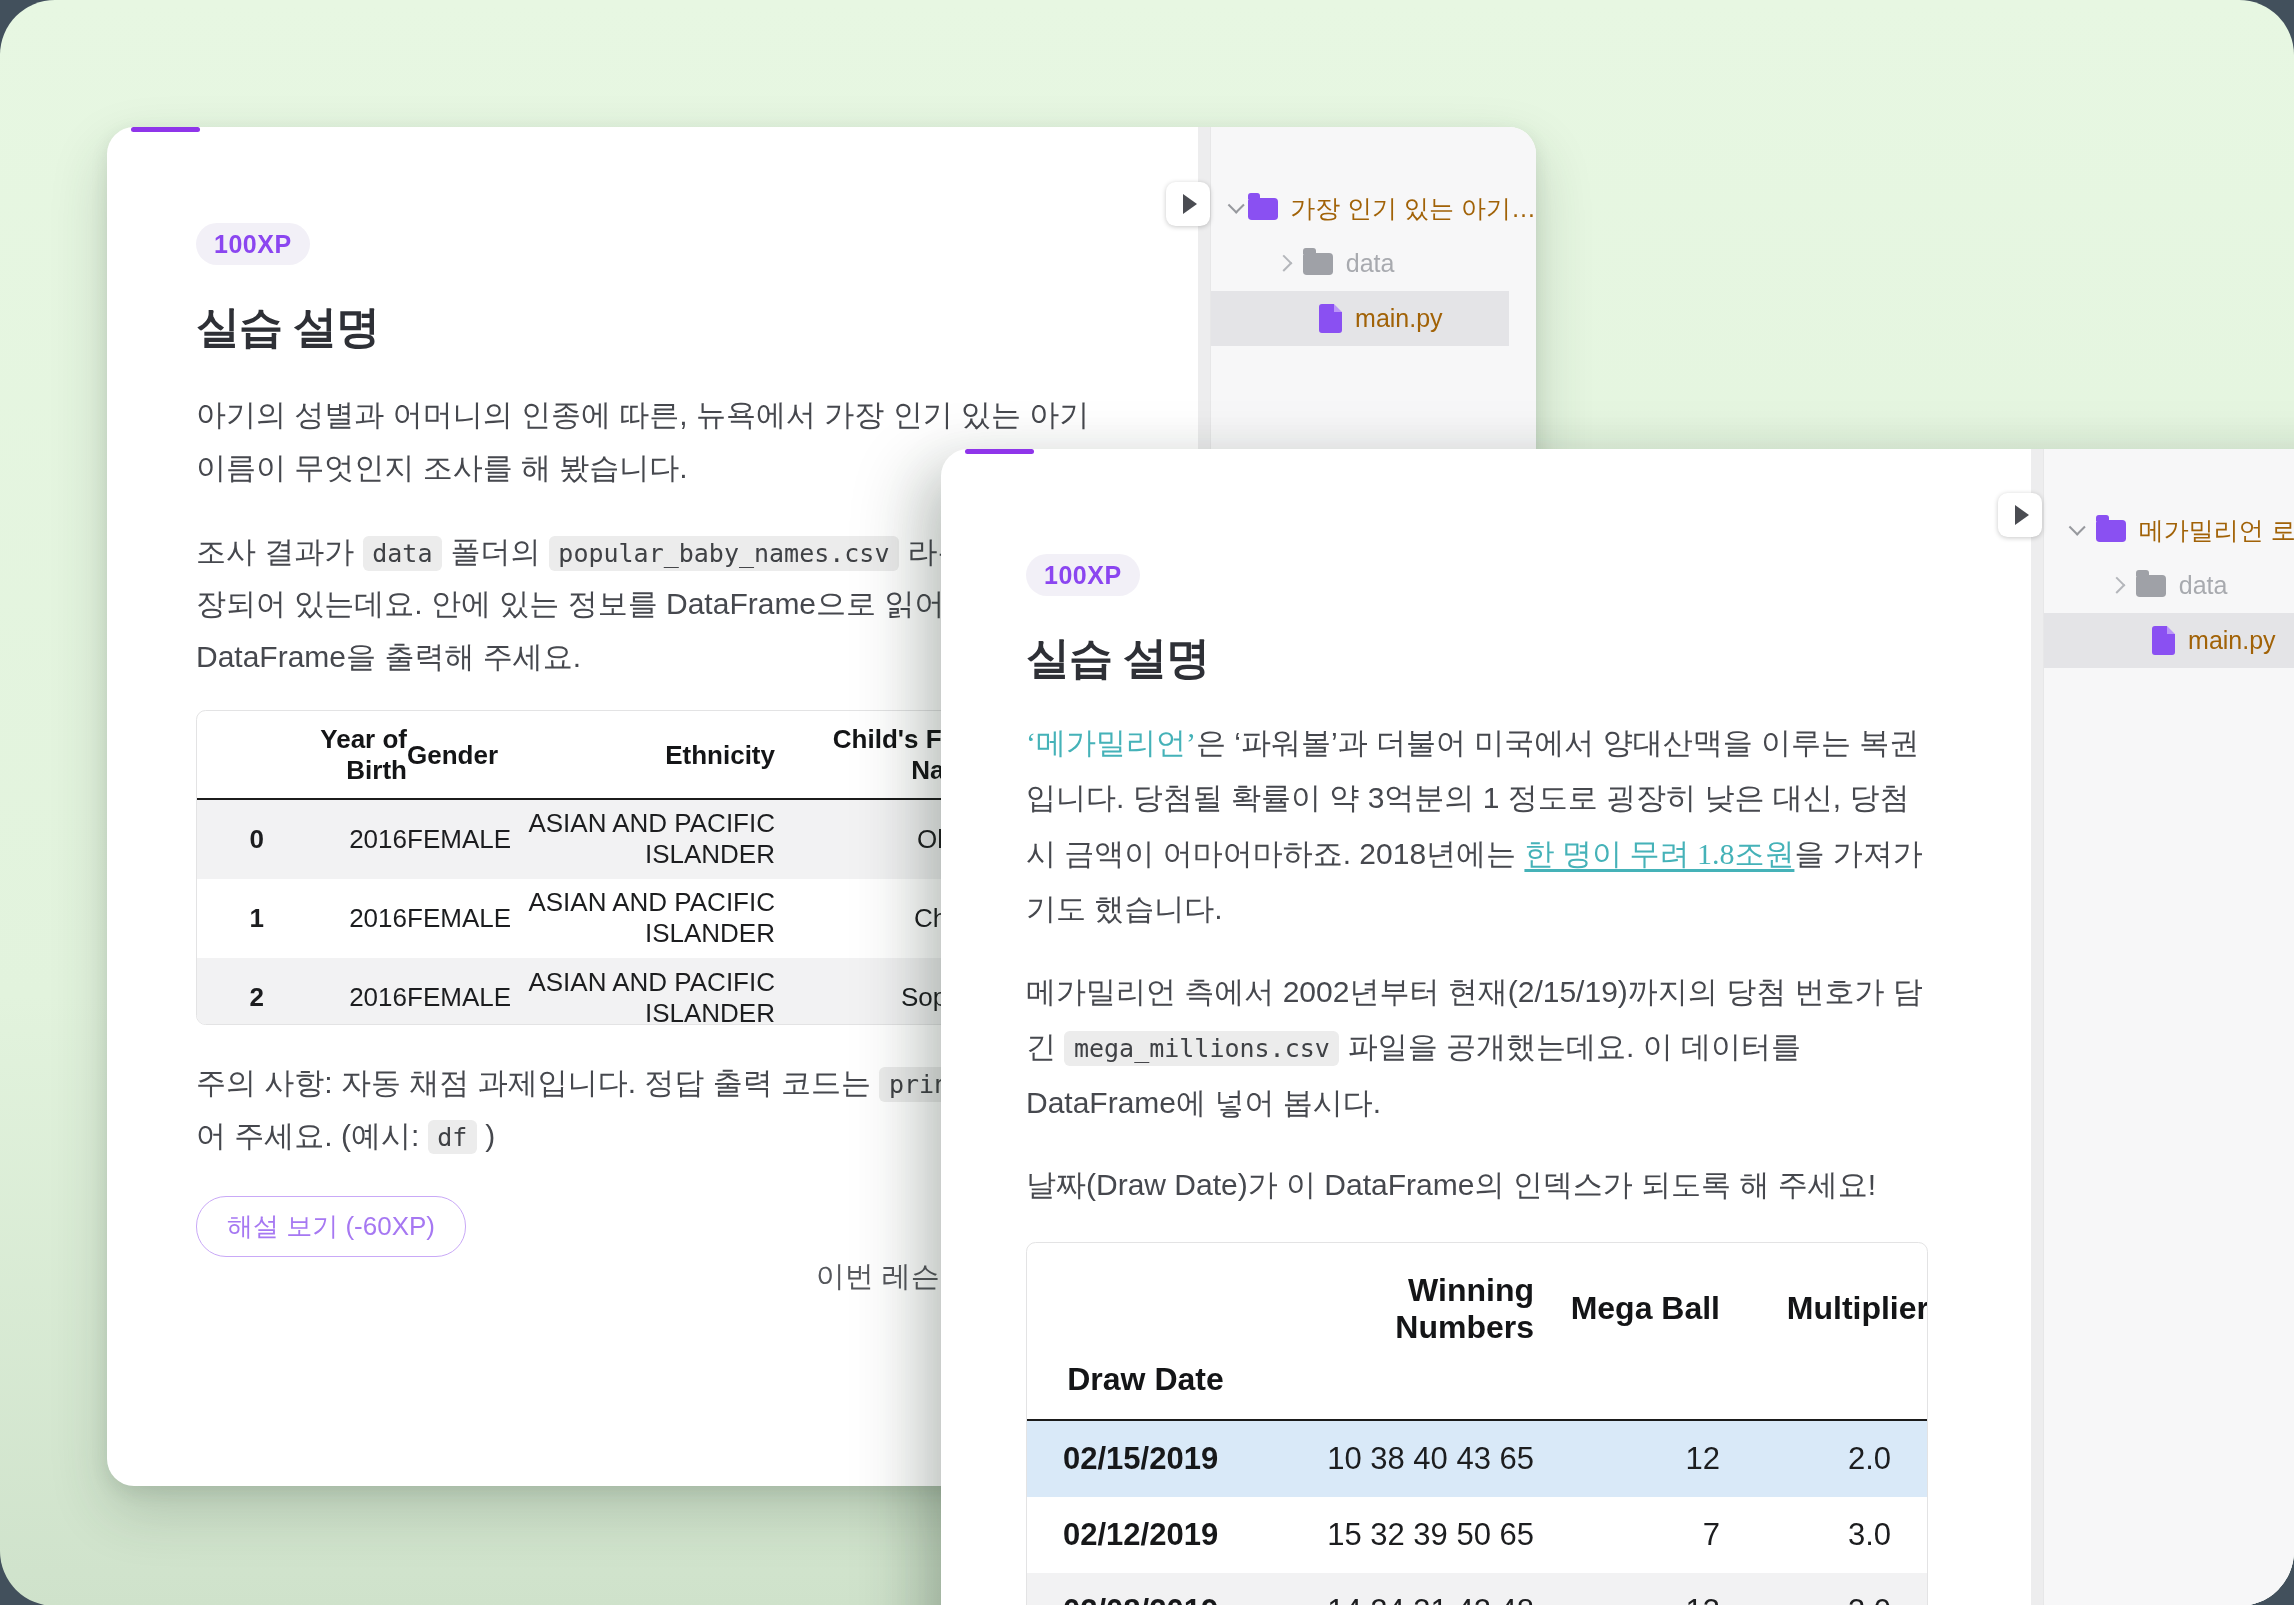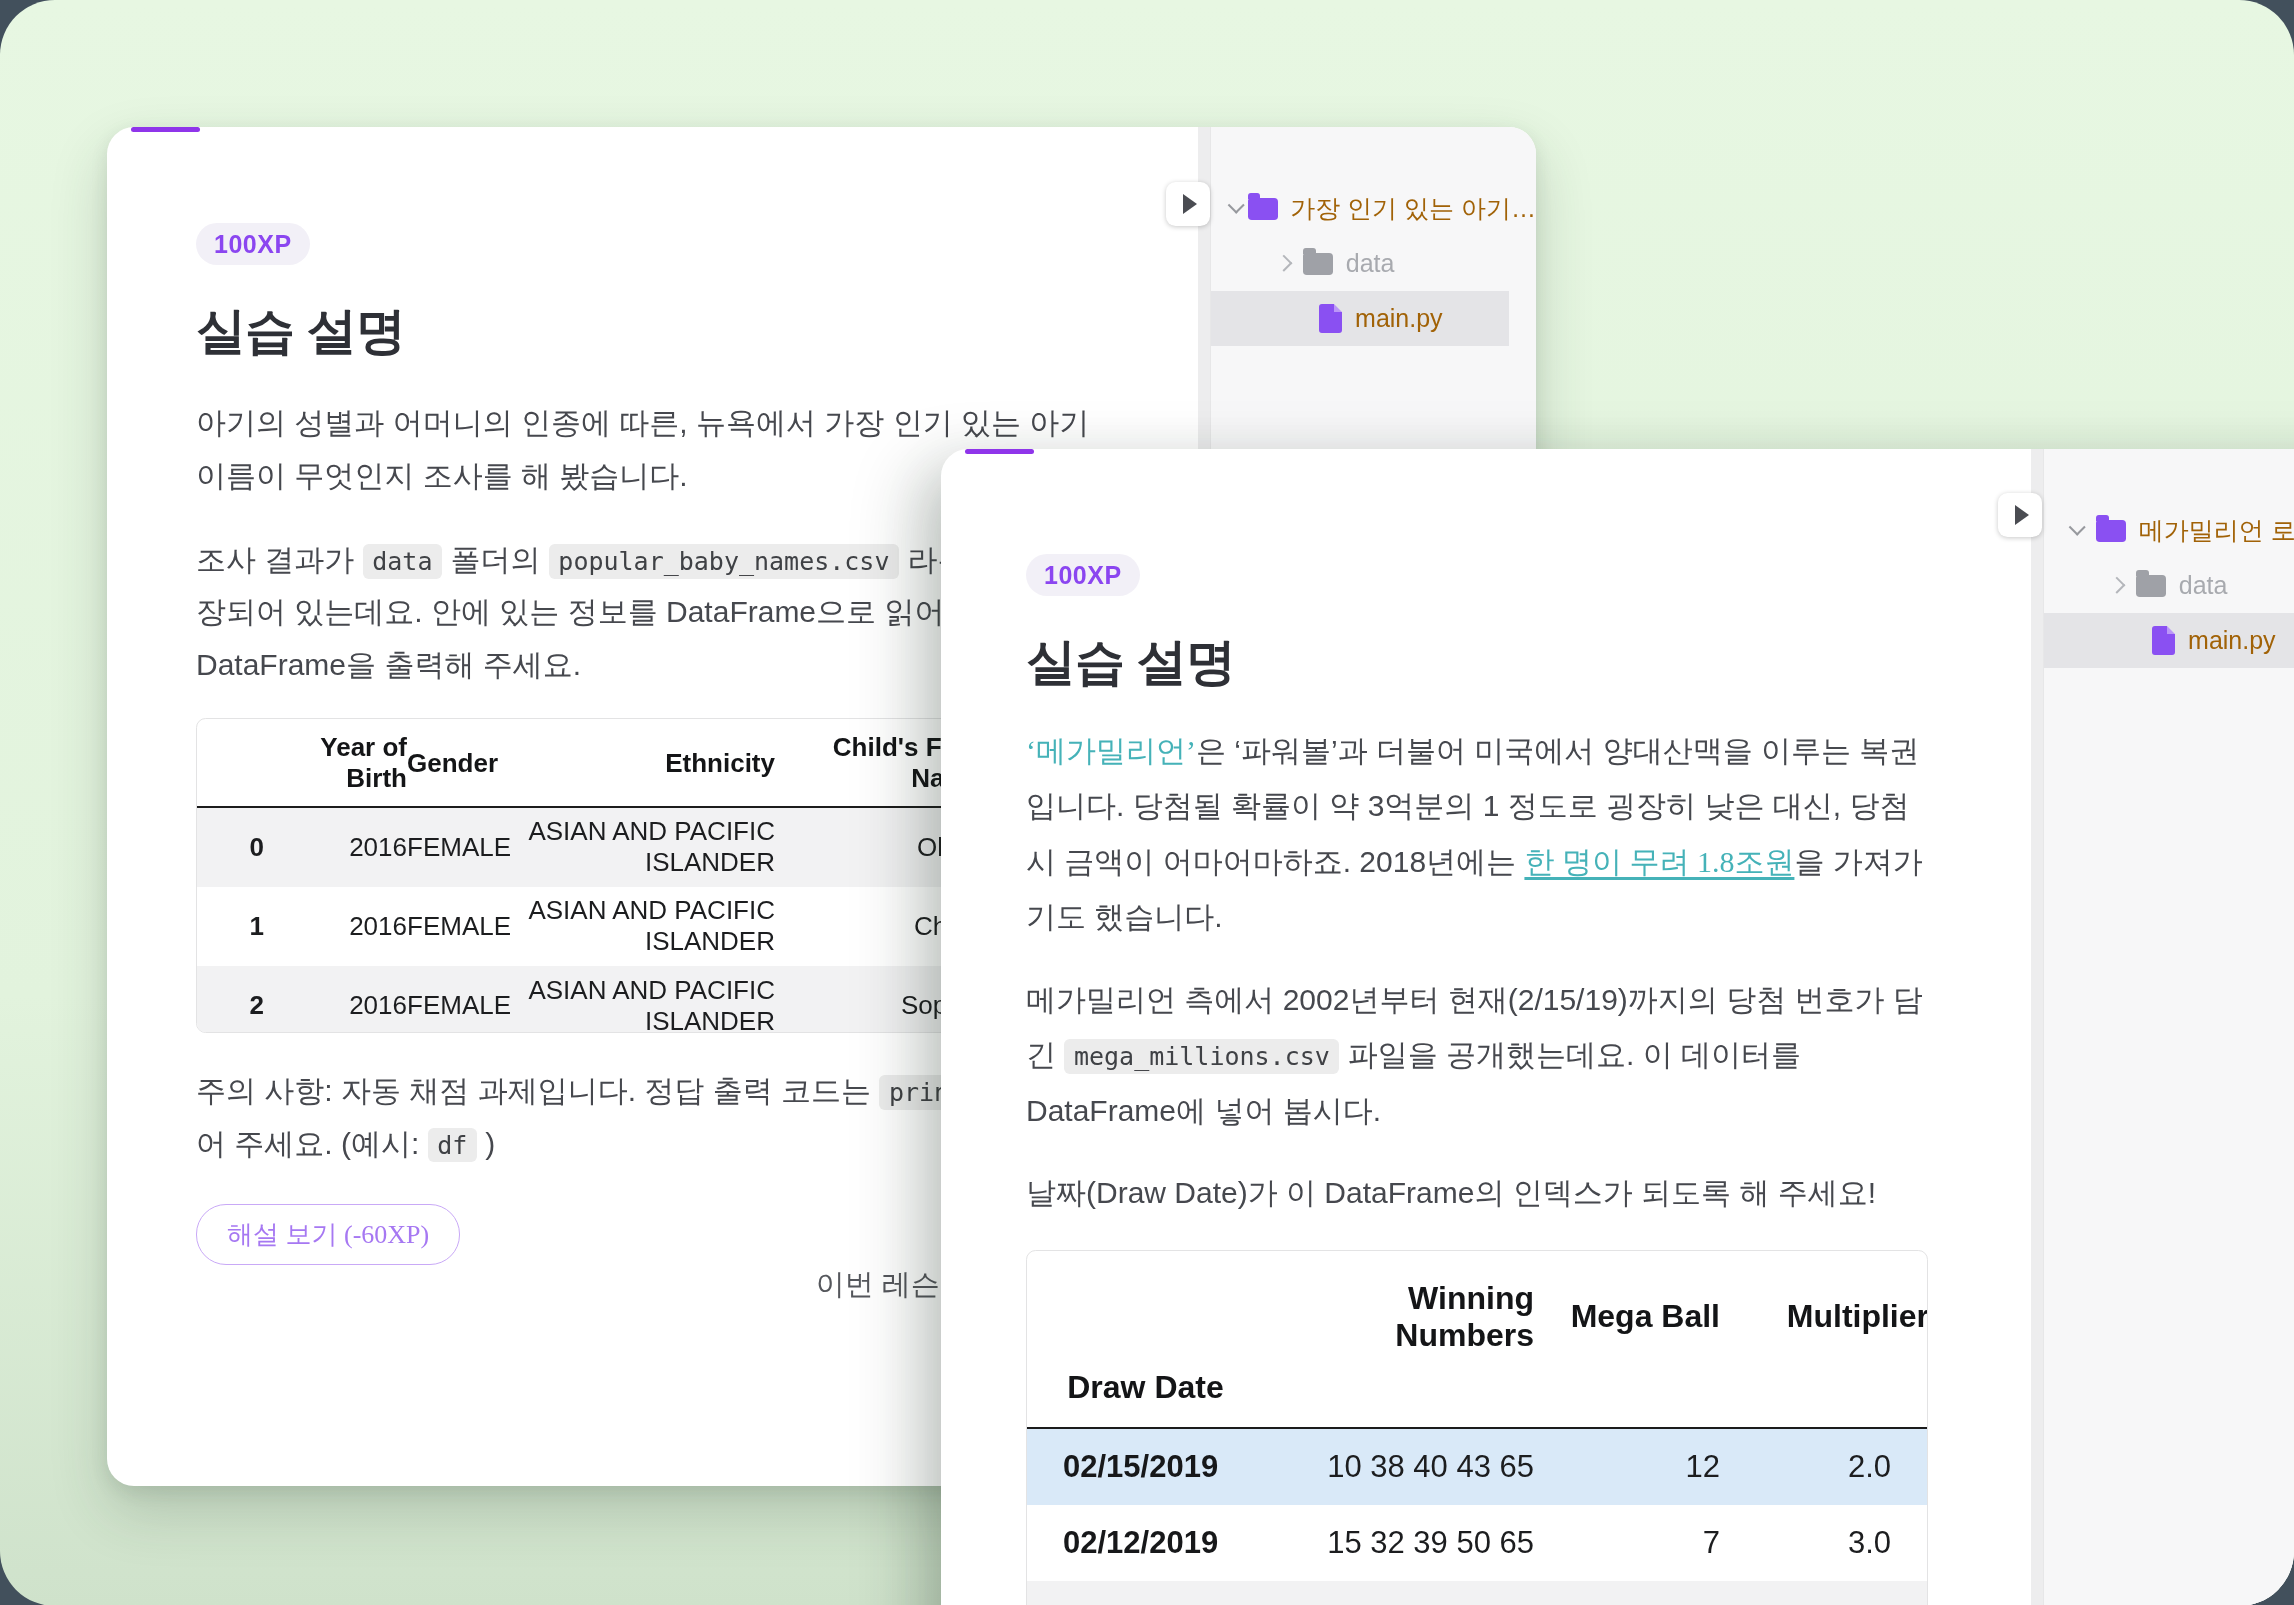--- a/index.html
+++ b/index.html
@@ -22,21 +22,21 @@
              border-radius:27px 0 0 27px; }
   .back  .content { width:1103px; }
   .front .content { width:1102px; }
   .col { position:relative; }
   .back  .col { margin:0 0 0 89px; width:913px; }
   .front .col { margin:0 0 0 85px; width:908px; }
 
   .badge { display:inline-block; margin-top:96px; padding:6.7px 18px; border-radius:21px;
            background:#f2f0f7; color:#8b46f0; font-size:25px; font-weight:700; letter-spacing:0.5px; }
   .front .badge { margin-top:105px; }
-  h1 { margin-top:32.5px; font-size:50px; font-weight:800; color:#2e3036; letter-spacing:-1px; }
+  h1 { margin-top:32.5px; font-size:44px; font-weight:800; color:#2e3036; letter-spacing:-1px; }
   p  { margin-top:32.5px; font-size:30px; line-height:1.74; color:#46484e; }
   .front p { line-height:1.85; margin-top:27px; }
   code { font-family:"DejaVu Sans Mono","Liberation Mono",monospace; font-size:25px;
          background:#ececec; color:#3f4145; padding:2.9px 9.6px; border-radius:5.7px; }
   a.lnk { color:#45b2b8; text-decoration:none; cursor:pointer;font-family:Liberation Serif, serif; }
   a.lnk.u { text-decoration:underline; text-underline-offset:4.8px; }
 
   
   .df-card { background:#fff; border:1px solid #e3e3e4; border-radius:9.6px; overflow:hidden; }
   .df-card table { border-collapse:collapse; table-layout:fixed; width:100%; color:#1c1d1f; }
@@ -57,21 +57,21 @@
                                 border-bottom:2.9px solid #1b1b1b; }
   .df-mega th.idx-label { text-align:center; padding-left:36px; }
   .df-mega td { padding:20px 0;margin-left:28px; }
   .df-mega td.date { text-align:left; padding-left:36px; font-weight:700; color:#17181a; }
   .df-mega td.last, .df-mega th.last { padding-right:38px; }
   .df-mega tbody tr:nth-child(odd) { background:#f2f2f3; }
   .df-mega tbody tr.hl { background:#d9e9f8; }
 
   .pill { display:inline-block; margin-top:34px; padding:12.4px 30px; background:#fff;
           border:1.9px solid #c9a9f7; border-radius:30px; color:#a678f2; font-size:26px;
-          font-family:Liberation Serif, serif; cursor:pointer; }
+          font-family:Liberation Sans, sans-serif; cursor:pointer; }
   .footer { width:913px; text-align:right; font-size:29px; color:#55575c; }
 
   
   .gutter { position:absolute; top:0; bottom:0; width:12.4px; background:#ededee; z-index:3; }
   .back  .gutter { left:1091px; } .front .gutter { left:1090px; }
   .panel { position:absolute; top:0; right:0; bottom:0; background:#f7f7f8;
            border-left:1px solid #e7e7e8; padding-top:54px; overflow:hidden; }
   .back  .panel { left:1103px; border-radius:0 27px 27px 0; }
   .front .panel { left:1102px; }
   .tree-row { display:flex; align-items:center; height:55px; font-size:25px;

